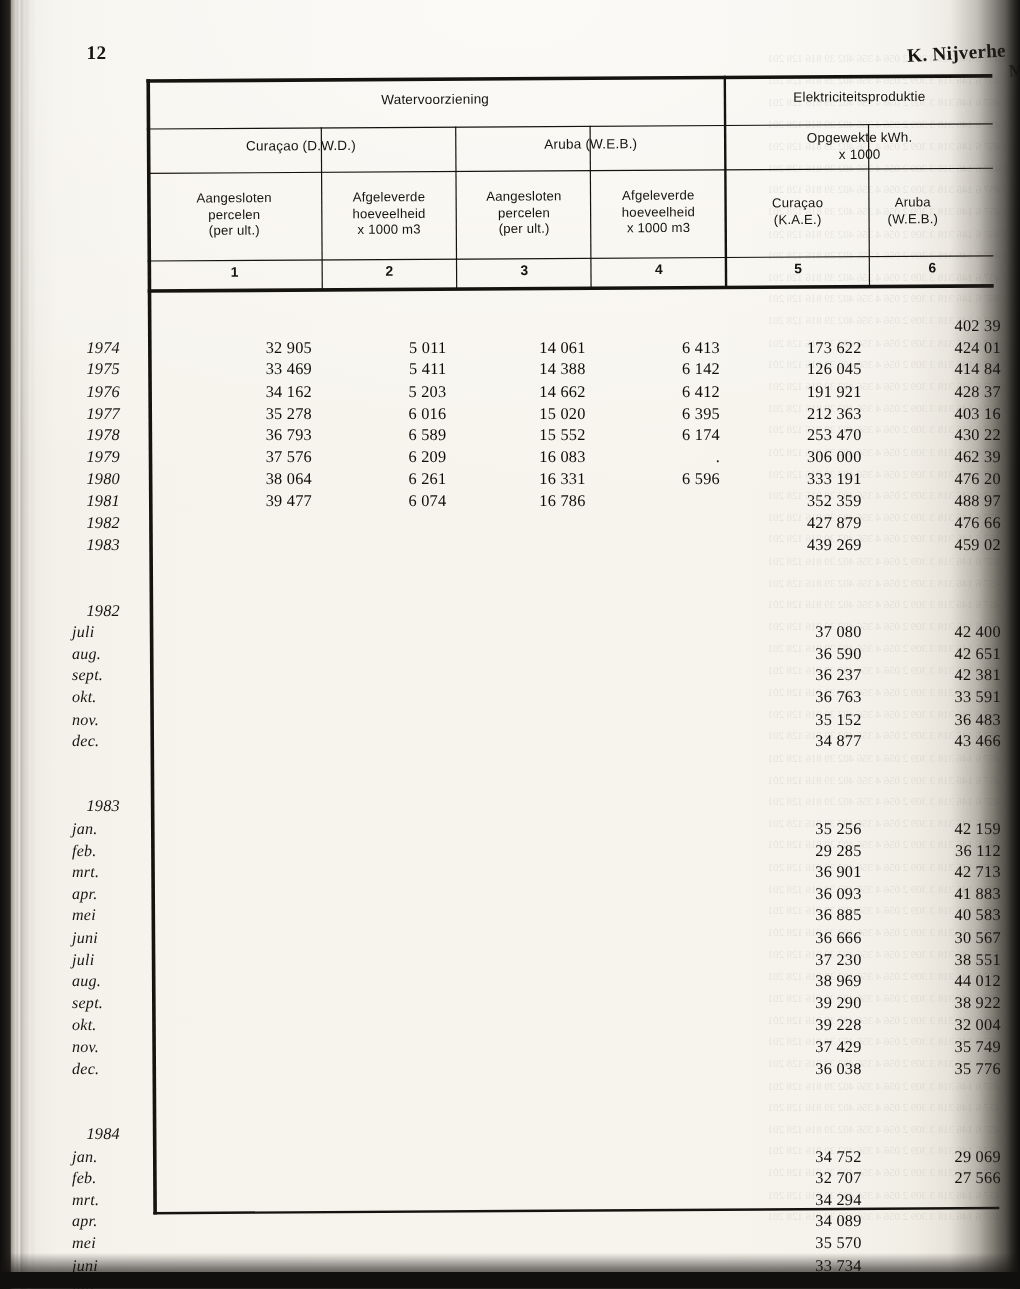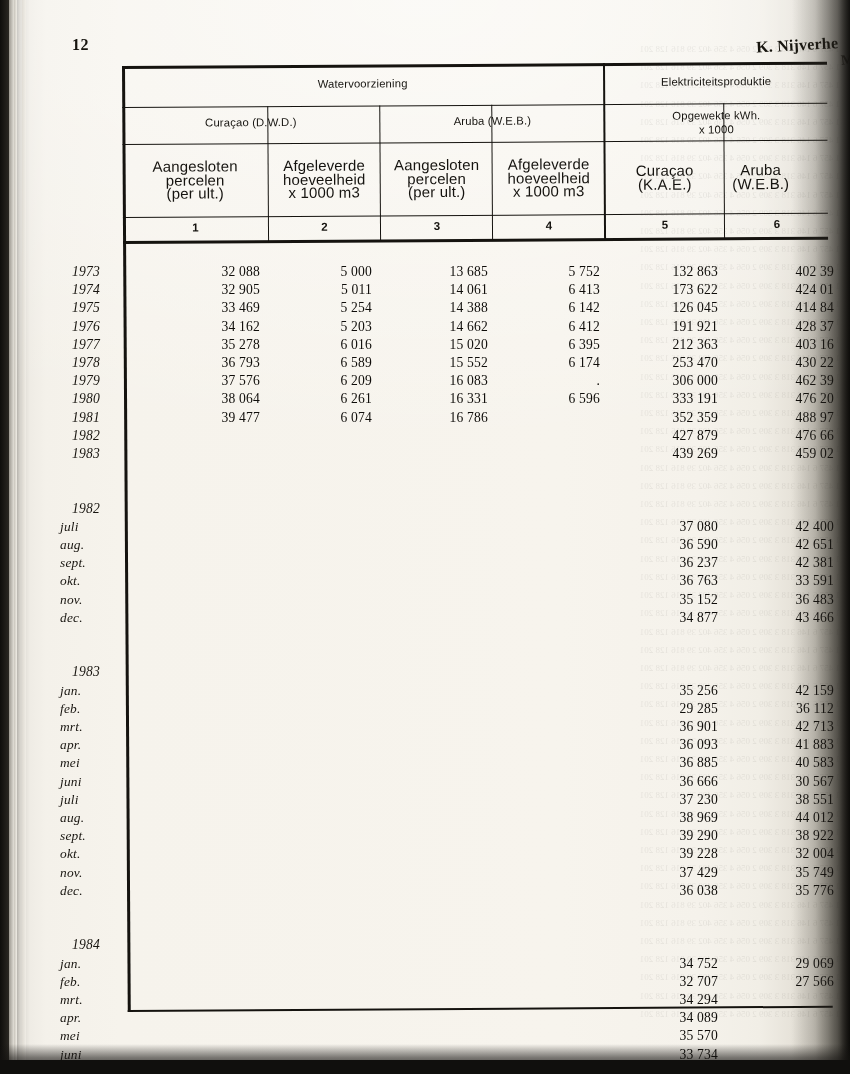--- a/index.html
+++ b/index.html
@@ -54,21 +54,21 @@
 
   
   #tbl{position:absolute;left:125px;top:66px;width:760px;height:950px;
     transform:rotate(-0.35deg);transform-origin:left top;}
   .hline{position:absolute;background:#15130f;}
   .vline{position:absolute;background:#15130f;}
 
   .hdr{position:absolute;text-align:center;color:#15130f;
     font-family:"Liberation Sans",sans-serif;font-size:11.3px;line-height:14px;
     letter-spacing:.15px;}
-  .hdr.small{font-size:15px;line-height:13.5px;}
+  .hdr.small{font-size:11px;line-height:13.5px;}
   .colnum{position:absolute;text-align:center;color:#15130f;
     font-family:"Liberation Sans",sans-serif;font-size:11.5px;font-weight:bold;}
 
   
   #rows{position:absolute;left:0;top:0;width:850px;height:1074px;
     font-family:"Liberation Serif",serif;}
   .rw{position:absolute;left:0;width:850px;height:18.2px;}
   .lbl{position:absolute;left:60px;width:72px;text-align:left;font-style:italic;
     font-size:13.4px;color:#181510;letter-spacing:.2px;}
   .lbl.yr{font-size:13.6px;padding-left:12px;box-sizing:border-box;width:84px;}
@@ -212,40 +212,32 @@
 
       <div class="colnum" style="left:-3px;top:156px;width:145px;">1</div>
       <div class="colnum" style="left:143px;top:156px;width:111px;">2</div>
       <div class="colnum" style="left:256px;top:156px;width:110px;">3</div>
       <div class="colnum" style="left:368px;top:156px;width:110px;">4</div>
       <div class="colnum" style="left:480px;top:156px;width:118px;">5</div>
       <div class="colnum" style="left:600px;top:156px;width:102px;">6</div>
     </div>
 
     <div id="rows">
-        <div class="rw" style="top: 264px;">
-          <div class="lbl yr">1973</div>
-          <div class="val c1">32 088</div>
-          <div class="val c2">5 000</div>
-          <div class="val c3">13 685</div>
-          <div class="val c4">5 752</div>
-          <div class="val c5">132 863</div>
-        </div>
         <div class="rw" style="top: 282.2px;">
           <div class="lbl yr">1974</div>
           <div class="val c1">32 905</div>
           <div class="val c2">5 011</div>
           <div class="val c3">14 061</div>
           <div class="val c4">6 413</div>
           <div class="val c5">173 622</div>
         </div>
         <div class="rw" style="top: 300.4px;">
           <div class="lbl yr">1975</div>
           <div class="val c1">33 469</div>
-          <div class="val c2">5 254</div>
+          <div class="val c2">5 411</div>
           <div class="val c3">14 388</div>
           <div class="val c4">6 142</div>
           <div class="val c5">126 045</div>
         </div>
         <div class="rw" style="top: 318.6px;">
           <div class="lbl yr">1976</div>
           <div class="val c1">34 162</div>
           <div class="val c2">5 203</div>
           <div class="val c3">14 662</div>
           <div class="val c4">6 412</div>

